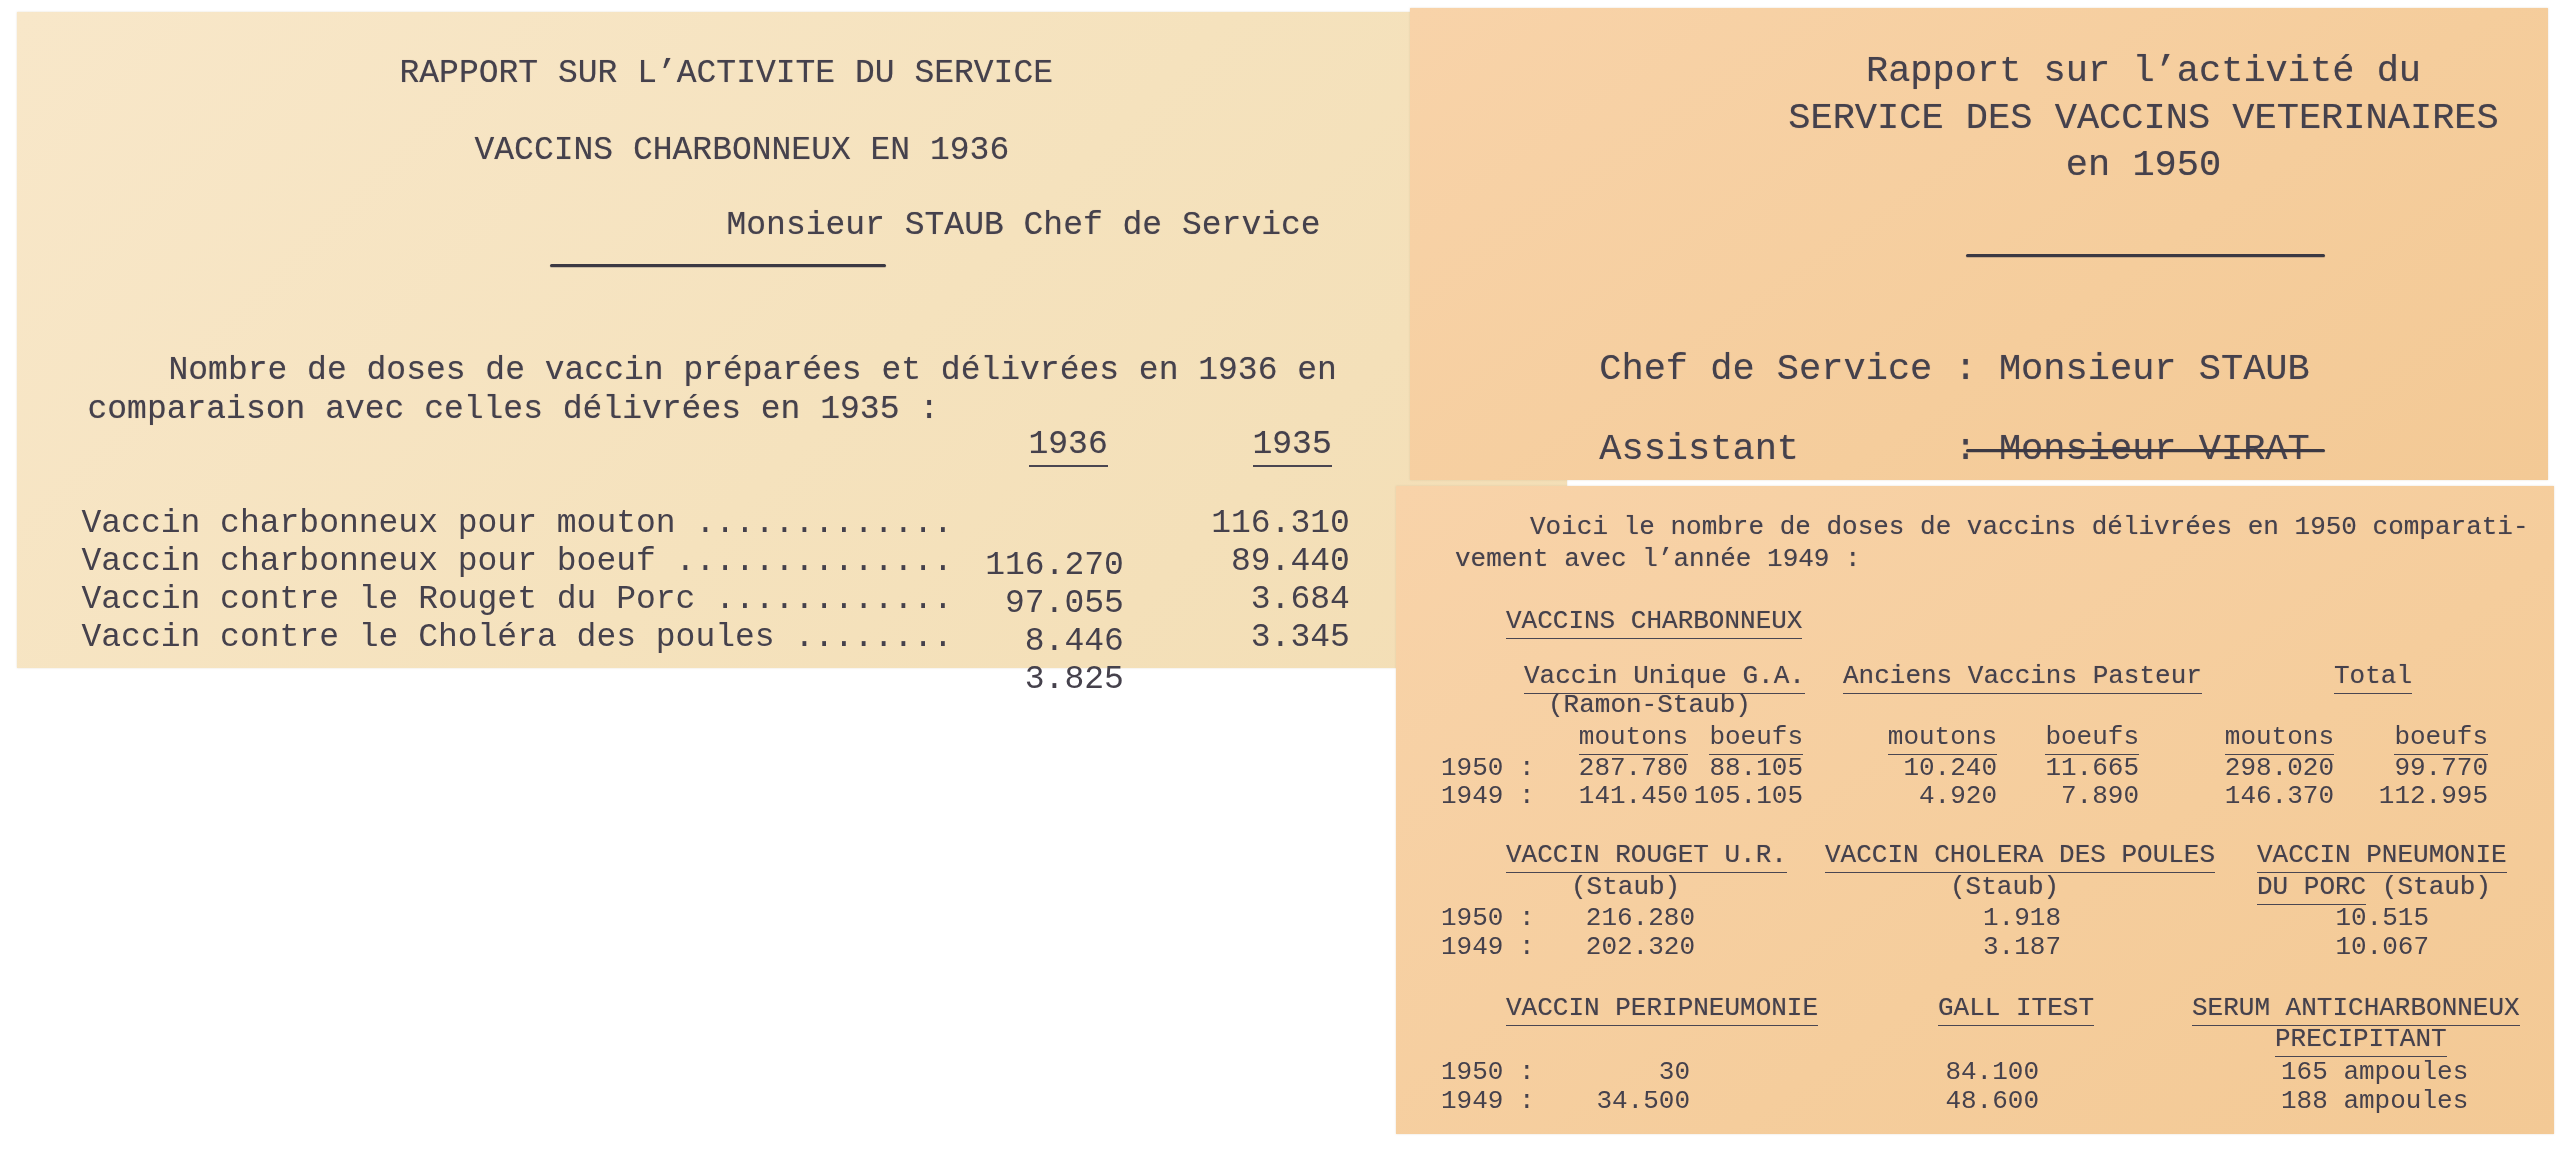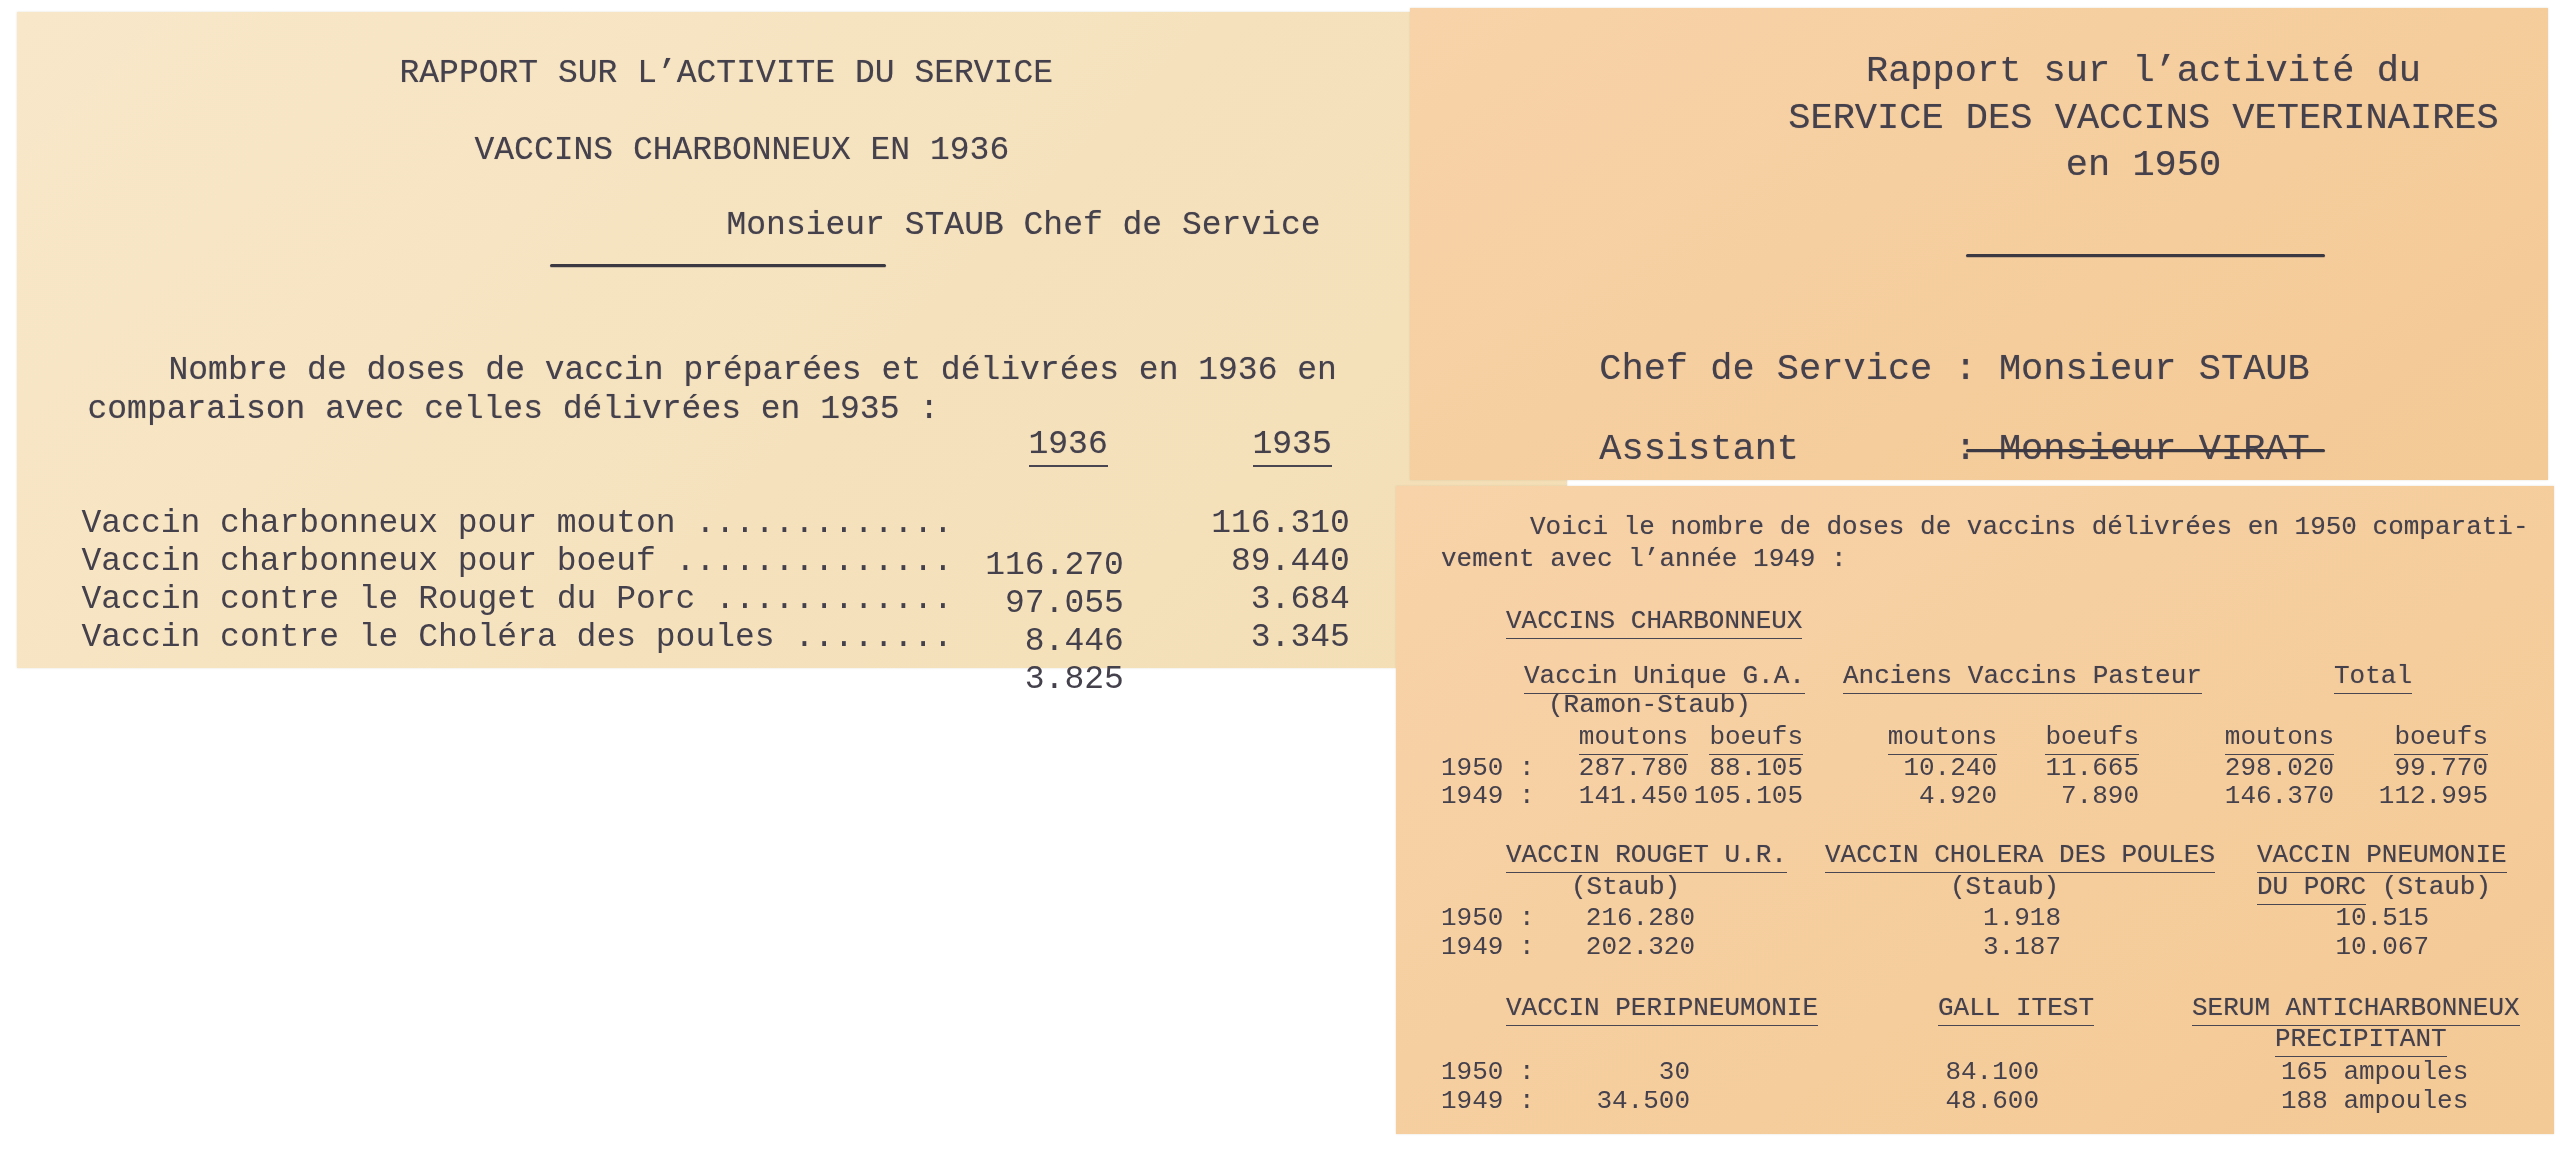--- a/index.html
+++ b/index.html
@@ -92,21 +92,21 @@
       <span class="role">Chef de Service </span><span>: </span><span>Monsieur STAUB</span>
     </div>
     <div class="staff t" style="top:378px;">
       <span class="role">Assistant       </span><span>: </span><span>Monsieur VIRAT</span>
     </div>
     <div class="rule" style="left:556px;top:441px;width:359px;"></div>
   </div>
 
   <div class="paper paper-right d3">
     <div class="t" style="left:134px;top:26px;">Voici le nombre de doses de vaccins délivrées en 1950 comparati-</div>
-    <div class="t" style="left:45px;top:58px;">vement avec l’année 1949 :</div>
+    <div class="t" style="left:59px;top:58px;">vement avec l’année 1949 :</div>
 
     <div class="t" style="left:110px;top:120px;"><span class="u3">VACCINS CHARBONNEUX</span></div>
 
     <div>
       <div class="t" style="left:128px;top:175px;"><span class="u3">Vaccin Unique G.A.</span></div>
       <div class="t" style="left:447px;top:175px;"><span class="u3">Anciens Vaccins Pasteur</span></div>
       <div class="t" style="left:938px;top:175px;"><span class="u3">Total</span></div>
       <div class="t" style="left:152px;top:204px;">(Ramon-Staub)</div>
 
       <div class="line" style="top:236px;">

